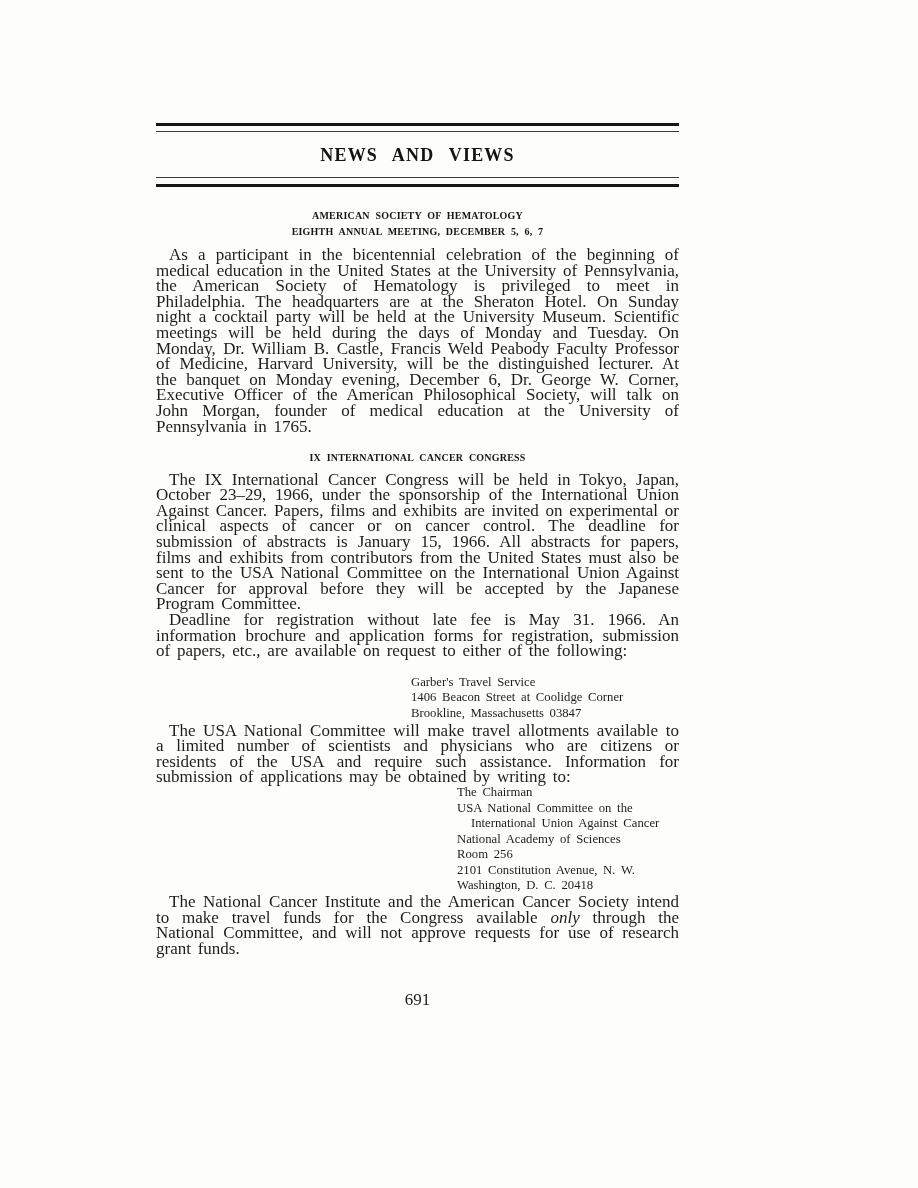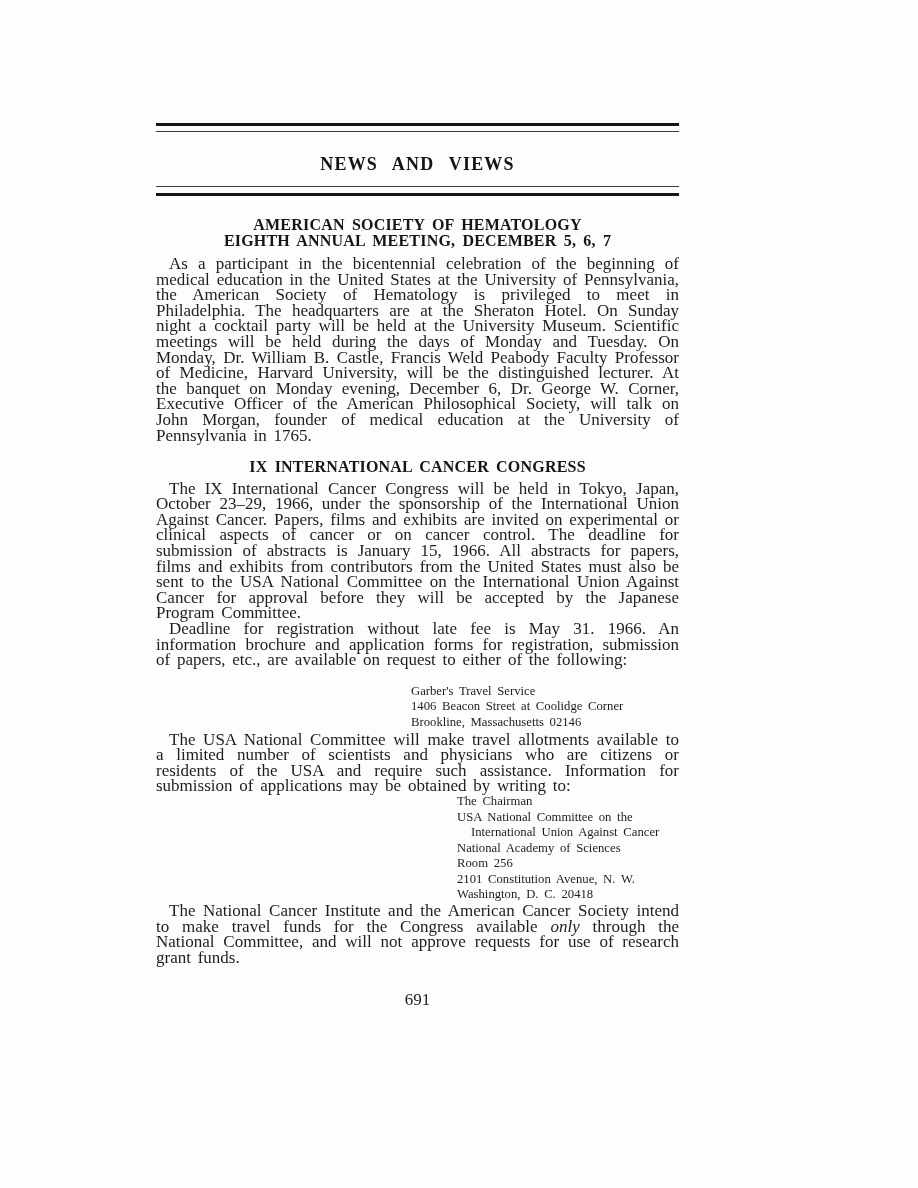--- a/index.html
+++ b/index.html
@@ -23,35 +23,35 @@
 
   
   .rule-heavy { height: 3px; background: #161616; }
   .rule-light { height: 1px; background: #3a3a3a; }
   .rule-top-heavy { margin-top: 123px; }
   .rule-top-light { margin-top: 5px; }
   .rule-bottom-light { margin-top: 8px; }
   .rule-bottom-heavy { margin-top: 6px; }
 
   .masthead-title {
-    margin-top: 18px;
+    margin-top: 9px;
     text-align: center;
     font-weight: bold;
     font-size: 18px;
     line-height: 28px;
     letter-spacing: 1.2px;
     word-spacing: 9px;
     color: #141414;
   }
 
   
   .section-heading {
     text-align: center;
     font-weight: bold;
-    font-size: 16px;
+    font-size: 10px;
     line-height: 15.5px;
     word-spacing: 3px;
     letter-spacing: 0.2px;
     color: #151515;
   }
   .heading-hematology { margin-top: 21px; }
   .heading-congress { margin-top: 16px; margin-bottom: 6px; }
 
   
   .para {
@@ -115,21 +115,21 @@
     <div>
       <div class="section-heading heading-congress">IX INTERNATIONAL CANCER CONGRESS</div>
 
       <p class="para">The IX International Cancer Congress will be held in Tokyo, Japan, October 23–29, 1966, under the sponsorship of the International Union Against Cancer. Papers, films and exhibits are invited on experimental or clinical aspects of cancer or on cancer control. The deadline for submission of abstracts is January 15, 1966. All abstracts for papers, films and exhibits from contributors from the United States must also be sent to the USA National Committee on the International Union Against Cancer for approval before they will be accepted by the Japanese Program Committee.</p>
       <p class="para">Deadline for registration without late fee is May 31. 1966. An information brochure and application forms for registration, submission of papers, etc., are available on request to either of the following:</p>
 
 
       <div class="address address-garber">
         <div class="address-line">Garber's Travel Service</div>
         <div class="address-line">1406 Beacon Street at Coolidge Corner</div>
-        <div class="address-line">Brookline, Massachusetts 02146</div>
+        <div class="address-line">Brookline, Massachusetts 03847</div>
       </div>
 
       <p class="para">The USA National Committee will make travel allotments available to a limited number of scientists and physicians who are citizens or residents of the USA and require such assistance. Information for submission of applications may be obtained by writing to:</p>
 
       <div class="address address-chairman">
         <div class="address-line">The Chairman</div>
         <div class="address-line">USA National Committee on the</div>
         <div class="address-line address-line-indented">International Union Against Cancer</div>
         <div class="address-line">National Academy of Sciences</div>
         <div class="address-line">Room  256</div>

